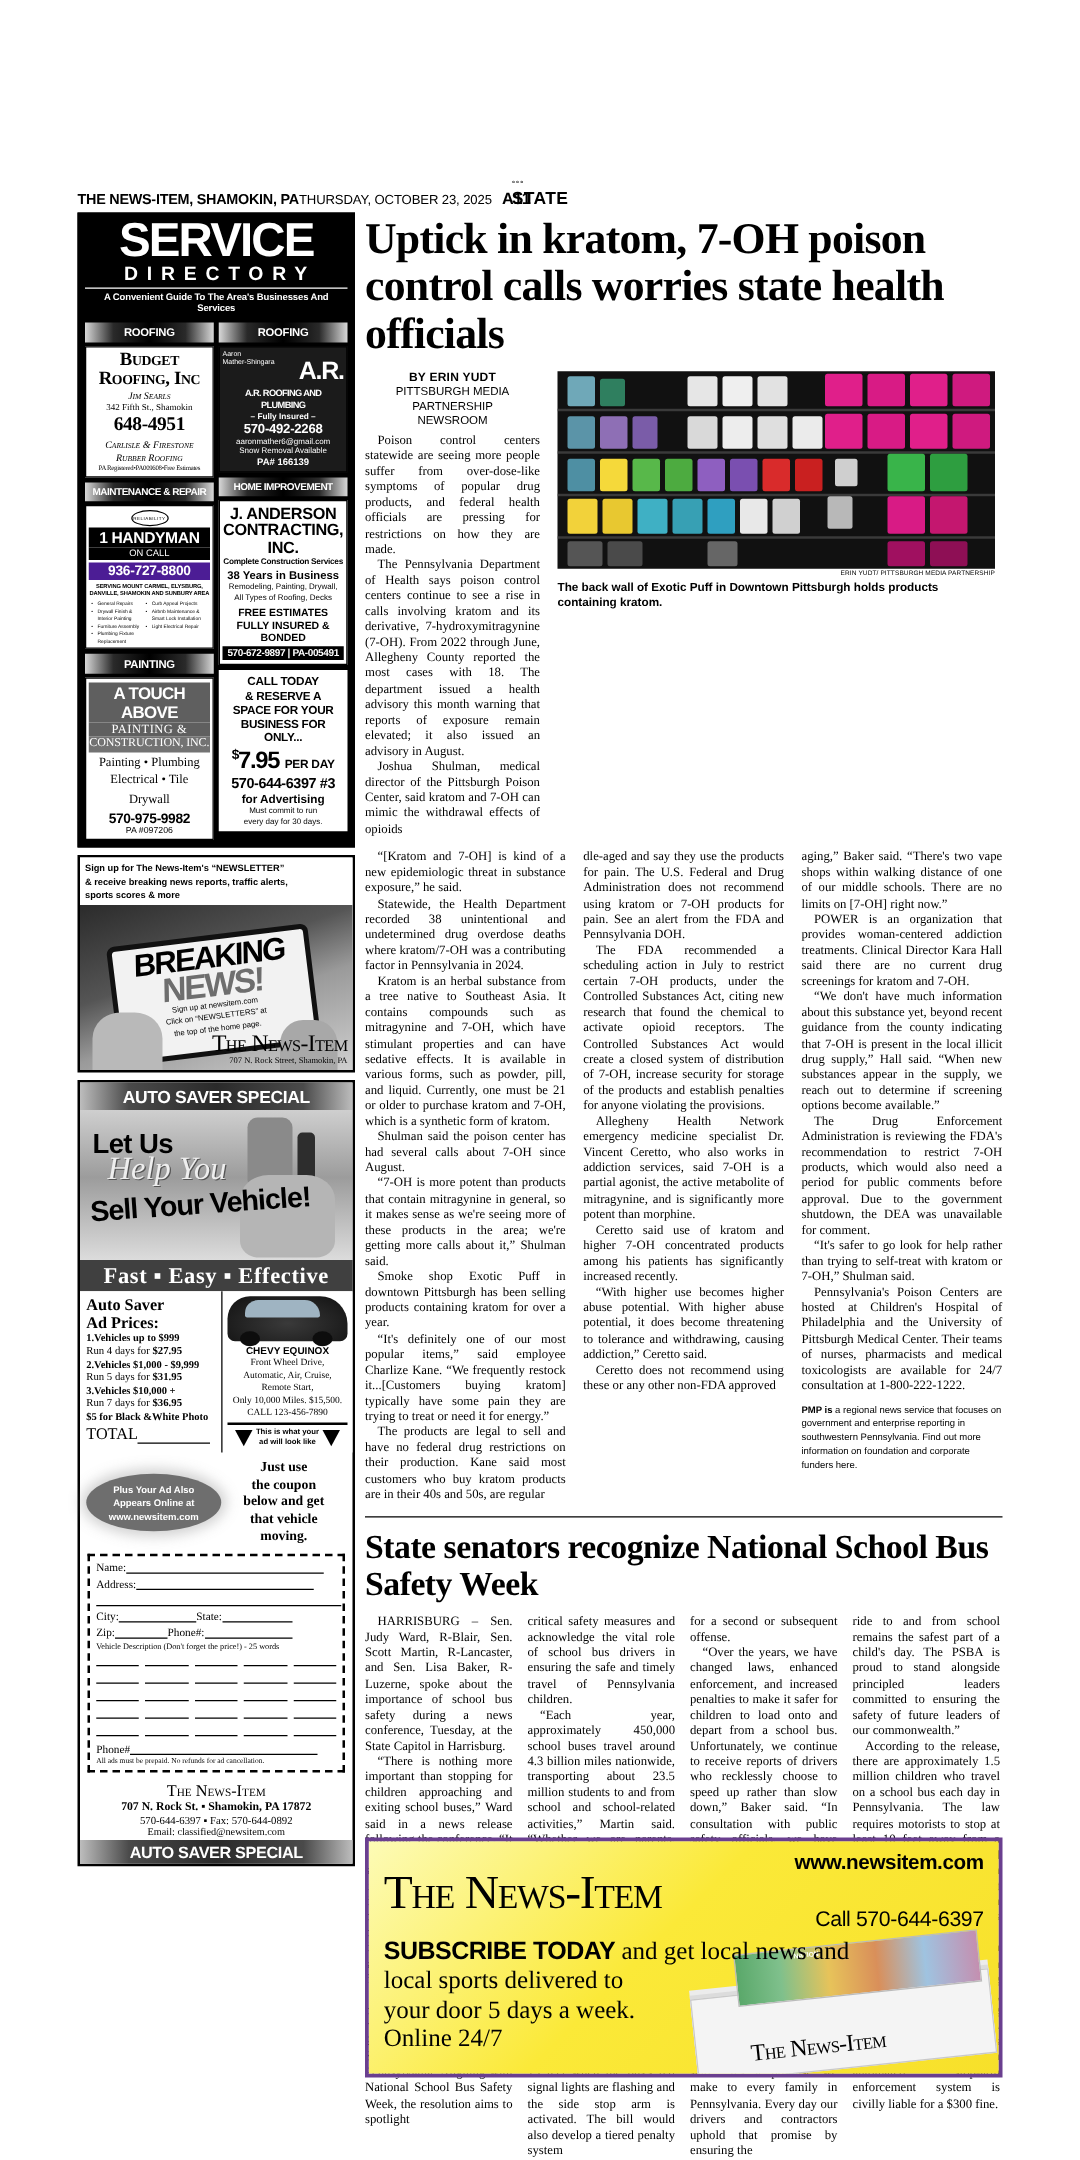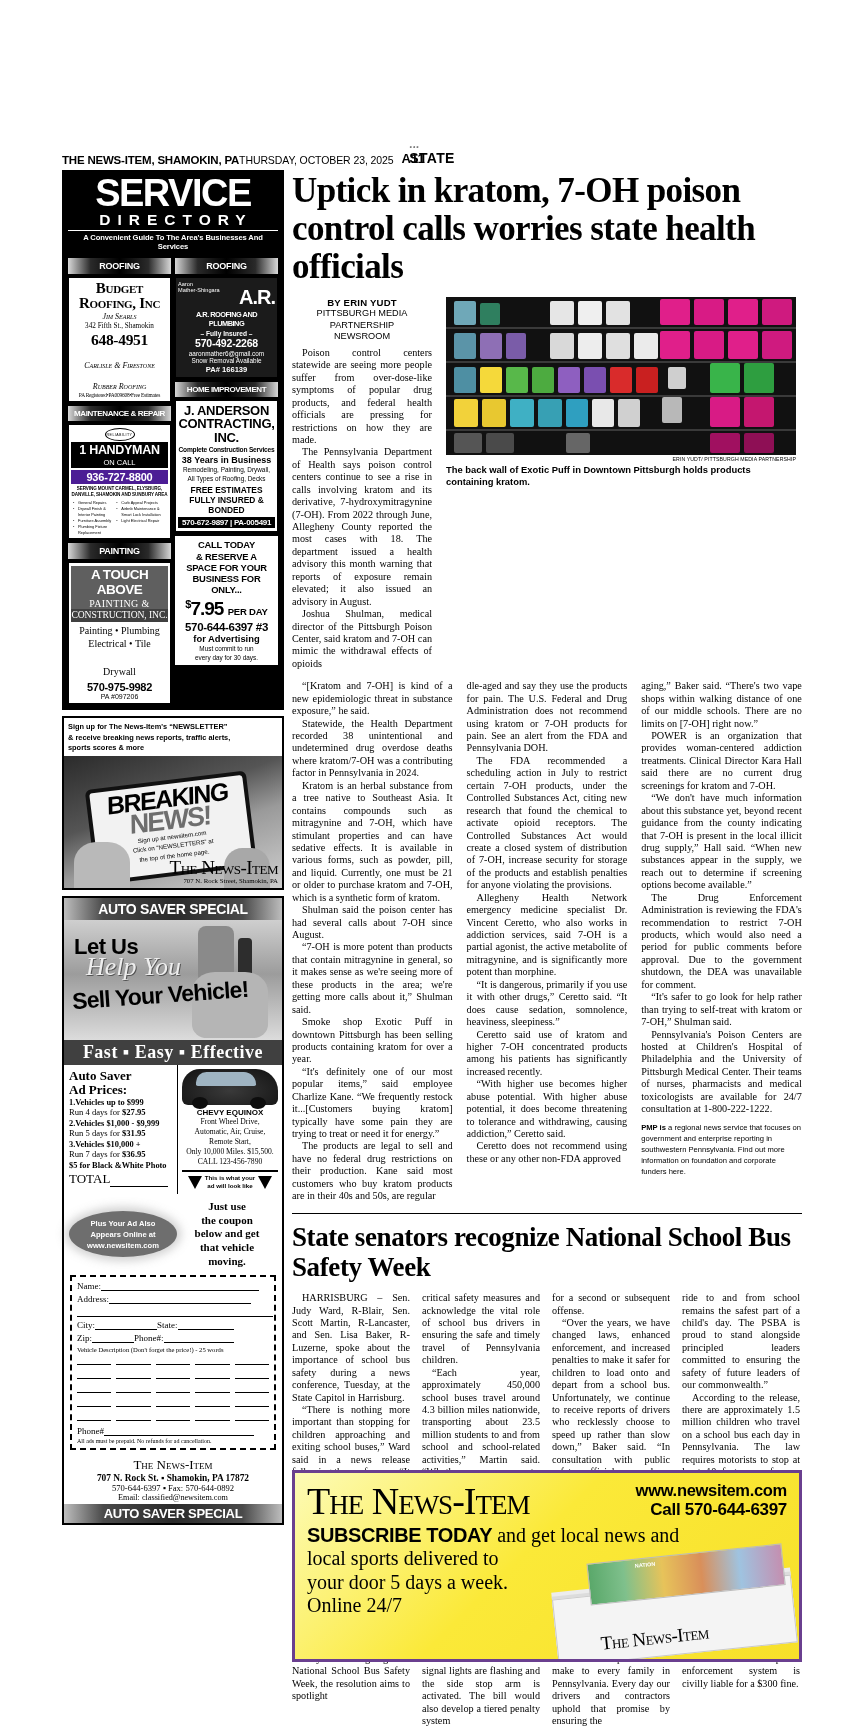--- a/index.html
+++ b/index.html
@@ -65,21 +65,21 @@
   }
   .cat-bar.small { font-size:8px; letter-spacing:-0.4px; }
   .ad-card { background:#fff; border:1px solid #000; padding:3px 2px; text-align:center; }
   .ad-card.dark { background:#1b1b1b; color:#fff; border-color:#000; }
 
   .bud-1 { font-family:"Liberation Serif", serif; font-size:15px; font-weight:bold; line-height:1.0;
            font-variant:small-caps; letter-spacing:-0.3px;}
   .bud-2 { font-family:"Liberation Serif", serif; font-size:8px; font-style:italic; font-variant:small-caps; margin-top:1px;}
   .bud-3 { font-size:7.2px; font-family:"Liberation Serif", serif; margin-top:1px;}
   .bud-4 { font-family:"Liberation Serif", serif; font-size:15.5px; font-weight:bold; letter-spacing:-0.3px; margin-top:1px;}
-  .bud-5 { font-family:"Liberation Serif", serif; font-size:8px; font-style:italic; font-variant:small-caps; line-height:1.15; margin-top:12px;}
+  .bud-5 { font-family:"Liberation Serif", serif; font-size:8px; font-style:italic; font-variant:small-caps; line-height:1.15; margin-top:2px;}
   .bud-6 { font-size:5.4px; font-family:"Liberation Serif", serif; margin-top:1px; letter-spacing:-0.2px;}
 
   .ar-name { font-family:"Liberation Sans", sans-serif; font-size:5.6px; text-align:left; line-height:1.15; }
   .ar-logo { font-family:"Liberation Sans", sans-serif; font-size:20px; font-weight:bold; text-align:right; letter-spacing:-1px; margin-top:-8px;}
   .ar-co { font-family:"Liberation Sans", sans-serif; font-size:7.4px; font-weight:bold; letter-spacing:-0.5px; margin-top:1px;}
   .ar-l { font-family:"Liberation Sans", sans-serif; font-size:6.6px; font-weight:bold; margin-top:2px;}
   .ar-ph { font-family:"Liberation Sans", sans-serif; font-size:10.5px; font-weight:bold; letter-spacing:-0.2px;}
   .ar-em { font-family:"Liberation Sans", sans-serif; font-size:6.4px; margin-top:1px;}
   .ar-sn { font-family:"Liberation Sans", sans-serif; font-size:6.4px; }
   .ar-pa { font-family:"Liberation Sans", sans-serif; font-size:7.6px; font-weight:bold; margin-top:1px;}
@@ -102,21 +102,21 @@
   .ja-2 { font-family:"Liberation Sans",sans-serif;font-weight:bold;font-size:6.6px;letter-spacing:-0.2px;margin-top:1px;}
   .ja-3 { font-family:"Liberation Sans",sans-serif;font-weight:bold;font-size:9px;margin-top:2px;}
   .ja-4 { font-family:"Liberation Sans",sans-serif;font-size:6.4px;line-height:1.45;}
   .ja-5 { font-family:"Liberation Sans",sans-serif;font-weight:bold;font-size:8.4px;margin-top:2px;}
   .ja-6 { font-family:"Liberation Sans",sans-serif;font-weight:bold;font-size:8.4px;}
   .ja-7 { background:#000;color:#fff;font-family:"Liberation Sans",sans-serif;font-weight:bold;font-size:8px;margin-top:2px;padding:1px 0;letter-spacing:-0.3px;}
 
   .ta-1 { background:#5f5f5f;color:#fff;font-family:"Liberation Sans",sans-serif;font-weight:bold;
           font-size:13.5px;letter-spacing:-0.5px;padding:1px 0;}
   .ta-2 { background:#5f5f5f;color:#fff;font-family:"Liberation Serif",serif;font-size:10px;letter-spacing:0.4px;}
-  .ta-3 { background:#404040;color:#fff;font-family:"Liberation Serif",serif;font-size:9.6px;letter-spacing:-0.1px;padding-bottom:2px;}
+  .ta-3 { background:#737373;color:#fff;font-family:"Liberation Serif",serif;font-size:9.6px;letter-spacing:-0.1px;padding-bottom:2px;}
   .ta-4 { font-family:"Liberation Serif",serif;font-size:10px;line-height:1.25;margin-top:3px;}
   .ta-5 { font-family:"Liberation Sans",sans-serif;font-weight:bold;font-size:11px;margin-top:2px;letter-spacing:-0.3px;}
   .ta-6 { font-family:"Liberation Sans",sans-serif;font-size:7px;}
 
   .ct-1 { font-family:"Liberation Sans",sans-serif;font-weight:bold;font-size:9.4px;line-height:1.2;letter-spacing:-0.2px;}
   .ct-2 { font-family:"Liberation Sans",sans-serif;font-weight:bold;font-size:19px;letter-spacing:-1px;margin-top:2px;}
   .ct-2 sup{font-size:11px; vertical-align:super;}
   .ct-2 span.per{font-size:9.5px;letter-spacing:-0.2px;}
   .ct-3 { font-family:"Liberation Sans",sans-serif;font-weight:bold;font-size:11.5px;letter-spacing:-0.3px;margin-top:1px;}
   .ct-4 { font-family:"Liberation Sans",sans-serif;font-weight:bold;font-size:9.4px;}
@@ -242,21 +242,21 @@
   .hl2{font-family:"Liberation Serif",serif;font-weight:bold;font-size:27px;line-height:1.12;letter-spacing:-0.4px;}
 
   
   .sub{position:absolute;left:292px;top:1470px;width:510px;height:192px;
        border:3px solid #6a3f8f; background:linear-gradient(135deg,#fdfbb6 0%,#fbe938 45%,#f7e02a 100%);
        overflow:hidden;}
   .sub-top{display:flex;align-items:center;justify-content:space-between;padding:8px 12px 0;}
   .sub-ni{font-family:"Liberation Serif",serif;font-size:38px;font-variant:small-caps;letter-spacing:-1px;line-height:1;}
   .sub-web{text-align:right;}
   .sub-url{font-family:"Liberation Sans",sans-serif;font-weight:bold;font-size:16.5px;letter-spacing:-0.3px;}
-  .sub-call{font-family:"Liberation Sans",sans-serif;font-weight:bold;font-size:17px;letter-spacing:-0.3px;}
+  .sub-call{font-family:"Liberation Sans",sans-serif;font-weight:normal;font-size:17px;letter-spacing:-0.3px;margin-top:26px;}
   .sub-body{padding:4px 12px 0;position:relative;z-index:2;}
   .sub-l1{font-size:20px;font-family:"Liberation Serif",serif;}
   .sub-l1 b{font-family:"Liberation Sans",sans-serif;font-weight:bold;font-size:20px;letter-spacing:-0.4px;}
   .sub-l2{font-size:20px;font-family:"Liberation Serif",serif;line-height:1.18;}
   .paper{position:absolute;right:6px;bottom:4px;width:240px;height:104px;transform:rotate(-6deg);}
   .paper .sheet{position:absolute;left:0;bottom:0;width:240px;height:68px;background:#f4f4f4;
       box-shadow:0 -3px 0 #dcdcdc, 0 -7px 0 #ececec;border:1px solid #c9c9c9;}
   .paper .band{position:absolute;left:38px;top:4px;width:196px;height:42px;background:
       linear-gradient(90deg,#5aa86a 0%,#7fc08c 18%,#e7c35a 38%,#d98f5a 58%,#9fc3e0 78%,#c48fb0 100%);
       border:1px solid #bbb;}
@@ -325,21 +325,21 @@
             </div>
           </div>
 
           <div class="cat-bar" style="margin-top:4px">PAINTING</div>
           <div class="ad-card">
             <div class="ta-1">A TOUCH ABOVE</div>
             <div class="ta-2">PAINTING &amp;</div>
             <div class="ta-3">CONSTRUCTION, INC.</div>
             <div class="ta-4">Painting • Plumbing</div>
             <div class="ta-4" style="margin-top:0">Electrical • Tile</div>
-            <div class="ta-4" style="margin-top:16px">Drywall</div>
+            <div class="ta-4" style="margin-top:4px">Drywall</div>
             <div class="ta-5">570-975-9982</div>
             <div class="ta-6">PA #097206</div>
           </div>
         </div>
 
         <div class="sd-col">
           <div class="cat-bar">ROOFING</div>
           <div class="ad-card dark">
             <div class="ar-name">Aaron</div>
             <div class="ar-name">Mather-Shingara</div>
@@ -599,21 +599,20 @@
         <p class="body">Shulman said the poison center has had several calls about 7-OH since August.</p>
         <p class="body">“7-OH is more potent than products that contain mitragynine in general, so it makes sense as we're seeing more of these products in the area; we're getting more calls about it,” Shulman said.</p>
         <p class="body">Smoke shop Exotic Puff in downtown Pittsburgh has been selling products containing kratom for over a year.</p>
         <p class="body">“It's definitely one of our most popular items,” said employee Charlize Kane. “We frequently restock it...[Customers buying kratom] typically have some pain they are trying to treat or need it for energy.”</p>
         <p class="body">The products are legal to sell and have no federal drug restrictions on their production. Kane said most customers who buy kratom products are in their 40s and 50s, are regular</p>
       </div>
       <div class="c3">
         <p class="body noind">dle-aged and say they use the products for pain. The U.S. Federal and Drug Administration does not recommend using kratom or 7-OH products for pain. See an alert from the FDA and Pennsylvania DOH.</p>
         <p class="body">The FDA recommended a scheduling action in July to restrict certain 7-OH products, under the Controlled Substances Act, citing new research that found the chemical to activate opioid receptors. The Controlled Substances Act would create a closed system of distribution of 7-OH, increase security for storage of the products and establish penalties for anyone violating the provisions.</p>
         <p class="body">Allegheny Health Network emergency medicine specialist Dr. Vincent Ceretto, who also works in addiction services, said 7-OH is a partial agonist, the active metabolite of mitragynine, and is significantly more potent than morphine.</p>
-        <p class="body">“It is dangerous, primarily if you use it with other drugs,” Ceretto said. “It does cause sedation, somnolence, heaviness, sleepiness.”</p>
         <p class="body">Ceretto said use of kratom and higher 7-OH concentrated products among his patients has significantly increased recently.</p>
         <p class="body">“With higher use becomes higher abuse potential. With higher abuse potential, it does become threatening to tolerance and withdrawing, causing addiction,” Ceretto said.</p>
         <p class="body">Ceretto does not recommend using these or any other non-FDA approved</p>
       </div>
       <div class="c3">
         <p class="body noind">aging,” Baker said. “There's two vape shops within walking distance of one of our middle schools. There are no limits on [7-OH] right now.”</p>
         <p class="body">POWER is an organization that provides woman-centered addiction treatments. Clinical Director Kara Hall said there are no current drug screenings for kratom and 7-OH.</p>
         <p class="body">“We don't have much information about this substance yet, beyond recent guidance from the county indicating that 7-OH is present in the local illicit drug supply,” Hall said. “When new substances appear in the supply, we reach out to determine if screening options become available.”</p>
         <p class="body">The Drug Enforcement Administration is reviewing the FDA's recommendation to restrict 7-OH products, which would also need a period for public comments before approval. Due to the government shutdown, the DEA was unavailable for comment.</p>
         <p class="body">“It's safer to go look for help rather than trying to self-treat with kratom or 7-OH,” Shulman said.</p>

